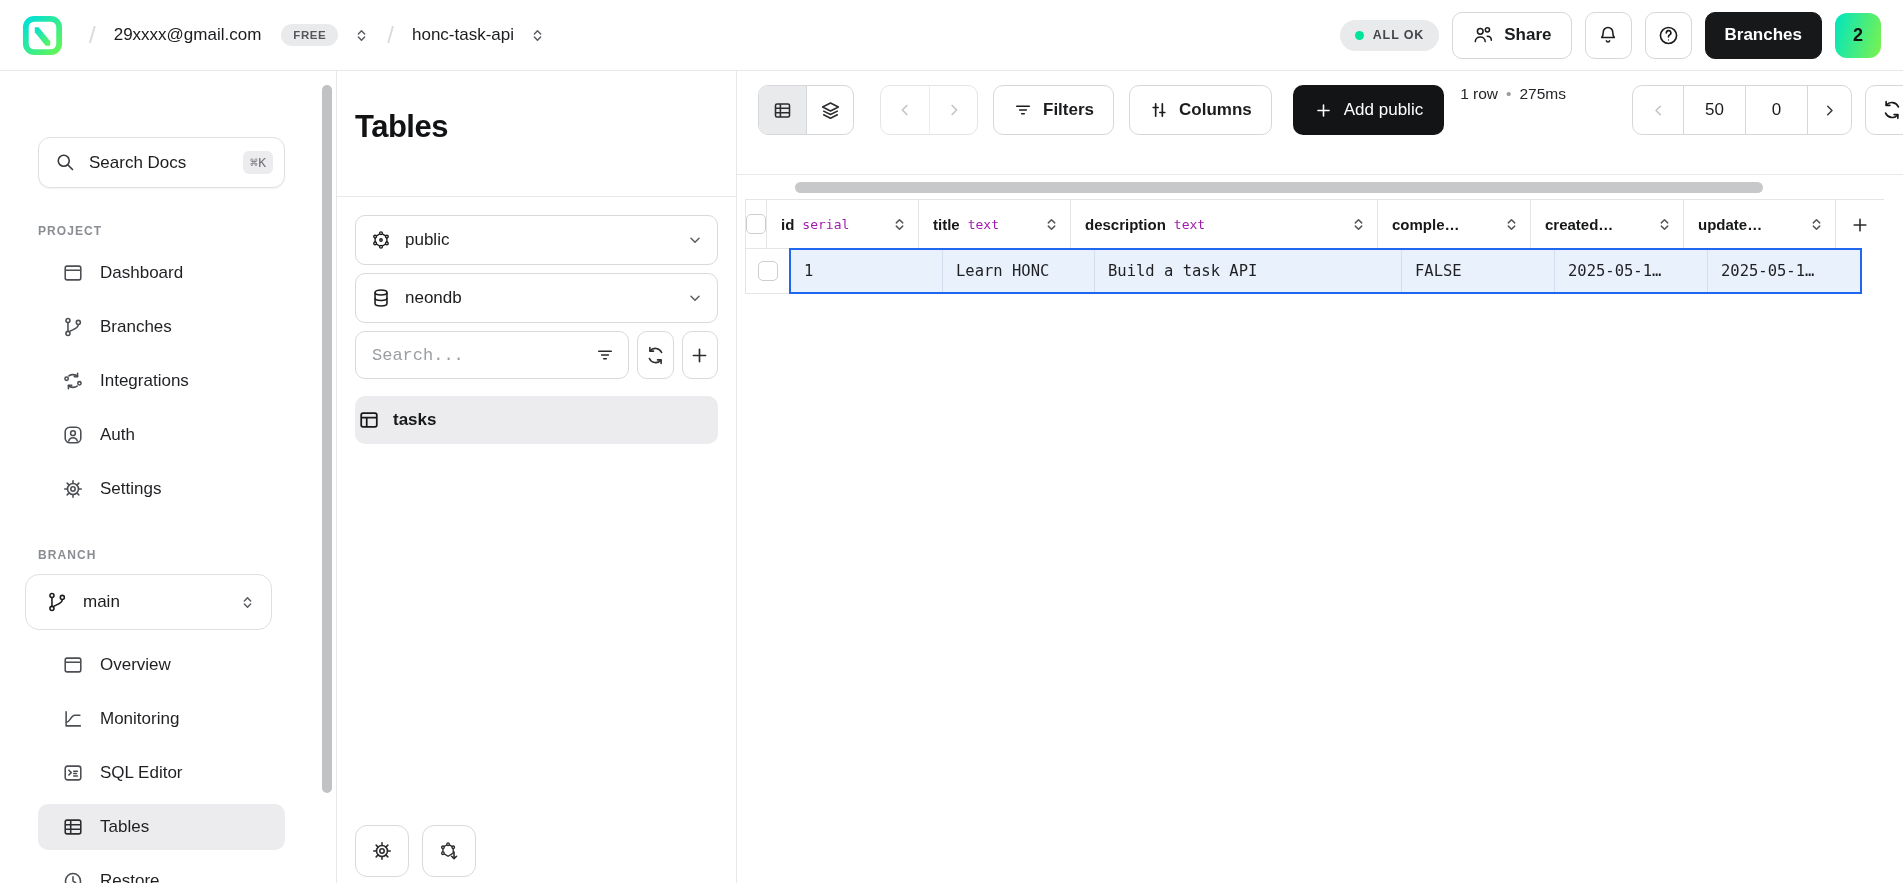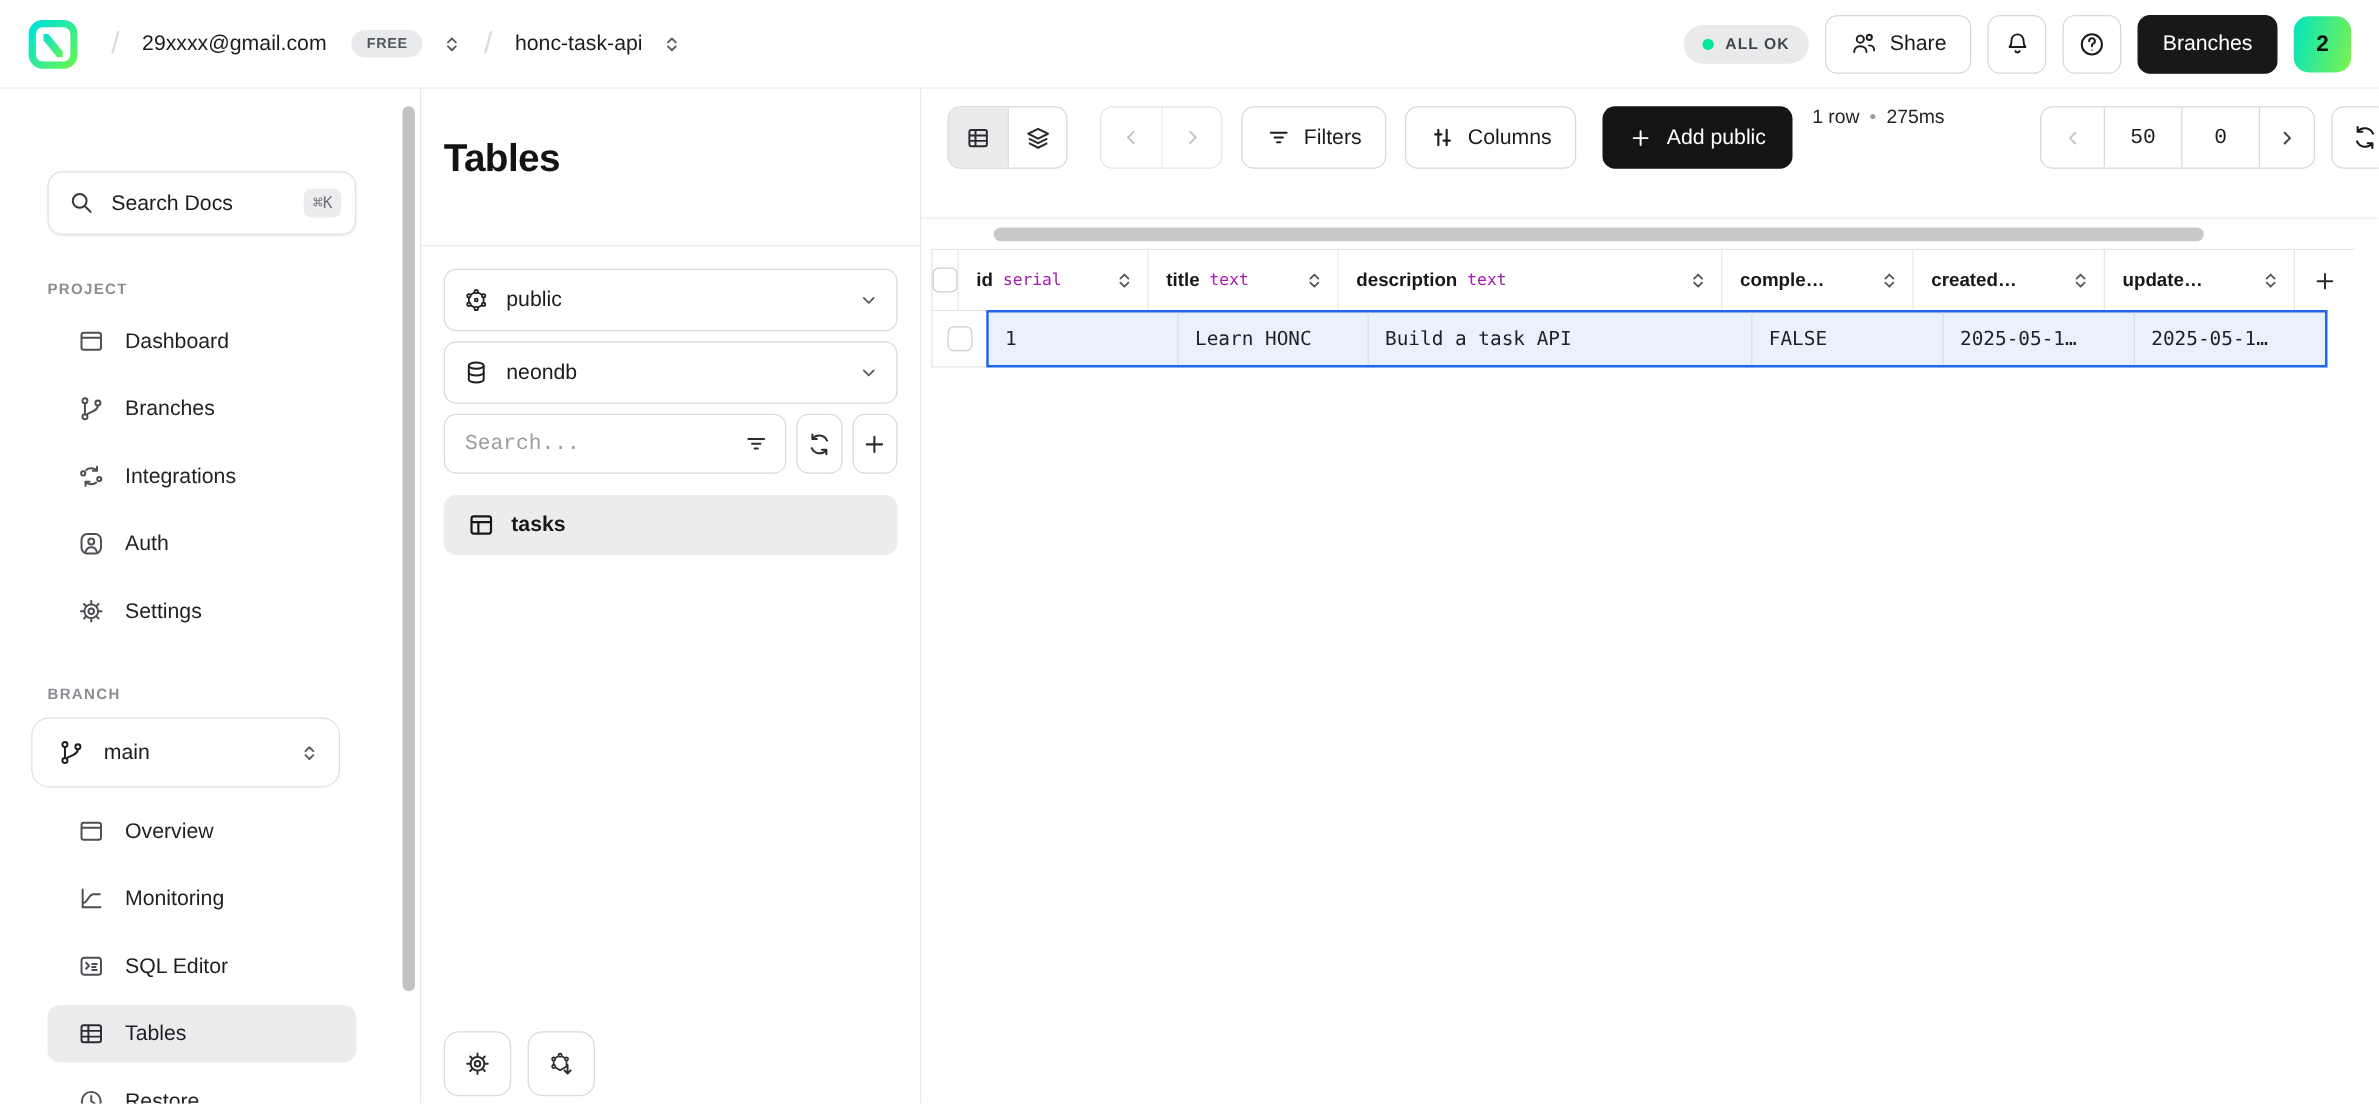--- a/index.html
+++ b/index.html
@@ -12,21 +12,21 @@
   .logo{width:41px;height:41px;margin-right:8px;cursor:pointer}
   .crumb-sep{color:#d9dadc;font-size:24px;font-weight:300;padding:0 8px;user-select:none}
   .crumb{font-size:17px;font-weight:500;color:#1b1c1e;cursor:pointer}
   .pill{background:#e9eaeb;border-radius:12px;padding:5px 12px;font-size:11.5px;font-weight:700;letter-spacing:.05em;color:#54575c;margin-left:10px}
   .updown{color:#595c61;margin-left:6px;cursor:pointer}
   .right-cluster{margin-left:auto;display:flex;align-items:center;gap:13px}
   .status-pill{display:flex;align-items:center;gap:9px;background:#e9eaeb;border-radius:16px;height:31px;padding:0 15px;
     font-size:12.5px;font-weight:700;letter-spacing:.07em;color:#43464b;cursor:pointer}
   .status-dot{width:9px;height:9px;border-radius:50%;background:#00e599}
   .btn{display:inline-flex;align-items:center;gap:10px;height:47px;padding:0 19px;border:1px solid #d6d7da;border-radius:10px;
-    background:#fff;font-size:17px;font-weight:400;color:#1b1c1e;cursor:pointer;font-family:inherit}
+    background:#fff;font-size:17px;font-weight:700;color:#1b1c1e;cursor:pointer;font-family:inherit}
   .icon-btn{width:47px;justify-content:center;padding:0}
   .btn-dark{background:#17181a;color:#fff;border:1px solid #17181a}
   .credits{width:46px;height:45px;border-radius:12px;background:linear-gradient(105deg,#00e5c0 0%,#7df24c 100%);
     display:flex;align-items:center;justify-content:center;font-size:18px;font-weight:600;color:#101113;cursor:pointer}
 
   
   .content{display:flex;height:812px}
 
   
   .sidebar{width:337px;flex-shrink:0;position:relative;border-right:1px solid #e7e8ea;padding-top:66px;background:#fff;overflow:hidden}
@@ -53,21 +53,21 @@
   .select{height:50px;border:1px solid #d8d9dc;border-radius:10px;display:flex;align-items:center;padding:0 14px;gap:13px;
     font-size:17px;color:#1b1c1e;cursor:pointer;background:#fff}
   .select .updown{margin-left:auto}
   .search-row{display:flex;gap:8px}
   .search-box{flex:1;height:48px;border:1px solid #d8d9dc;border-radius:10px;display:flex;align-items:center;padding:0 13px 0 16px;gap:8px;background:#fff}
   .search-box input{border:none;outline:none;flex:1;min-width:0;font-size:17px;color:#737373;font-family:Liberation Mono, monospace;background:transparent}
   .search-box input::placeholder{color:#9a9da2}
   .sq-btn{width:49px;height:48px;border:1px solid #d8d9dc;border-radius:10px;background:#fff;display:flex;align-items:center;
     justify-content:center;cursor:pointer;color:#2a2c2f}
   .table-item{margin:17px 18px 0;height:48px;background:#ececee;border-radius:10px;display:flex;align-items:center;gap:13px;
-    padding:0 19px;font-size:17px;font-weight:700;color:#17181a;cursor:pointer}
+    padding:0 3px;font-size:17px;font-weight:700;color:#17181a;cursor:pointer}
   .mp-bottom{margin-top:auto;padding:0 18px 6px;display:flex;gap:13px}
   .mp-bottom .sq-btn{width:54px;height:52px;border-radius:12px}
 
   
   .main{flex:1;min-width:0;display:flex;flex-direction:column;background:#fff}
   .toolbar{height:104px;border-bottom:1px solid #e8e9ea;display:flex;align-items:flex-start;padding:14px 0 0 21px;flex-shrink:0}
   .seg{display:flex;border:1px solid #d6d7da;border-radius:10px;overflow:hidden;height:50px;background:#fff}
   .seg-cell{width:47px;display:flex;align-items:center;justify-content:center;cursor:pointer;color:#2a2c2f}
   .seg-cell.active{background:#e9eaeb}
   .seg-cell + .seg-cell{border-left:1px solid #d6d7da}
@@ -76,21 +76,21 @@
   .nav-cell + .nav-cell{border-left:1px solid #ececee}
   .tb-btn{margin-left:15px;height:50px}
   .add-record{margin-left:21px;height:50px;border-radius:10px;background:#131416;border:none;color:#fff;font-size:17px;font-weight:500;
     padding:0 21px;display:inline-flex;gap:11px;align-items:center;cursor:pointer;font-family:inherit}
   .stats{margin-left:16px;font-size:15.5px;color:#232528;display:flex;gap:8px;align-items:center;white-space:nowrap}
   .stats .sep{color:#9a9da1}
   .pager{display:flex;height:50px;border:1px solid #d6d7da;border-radius:10px;overflow:hidden;margin-left:auto;background:#fff}
   .pager-cell{display:flex;align-items:center;justify-content:center;cursor:pointer}
   .pager-cell + .pager-cell{border-left:1px solid #d6d7da}
   .pg-prev{width:50px;color:#c3c4c7}
-  .pg-num{width:62px;font-family:Liberation Mono, monospace;font-size:17px;color:#1b1c1e}
+  .pg-num{width:62px;font-family:Liberation Sans, sans-serif;font-size:17px;color:#1b1c1e}
   .pg-next{width:44px;color:#3b3e42}
   .refresh-btn{margin-left:13px;margin-right:-16px;width:54px;height:50px;border:1px solid #d6d7da;border-radius:10px;background:#fff;
     display:flex;align-items:center;justify-content:center;color:#17181a;cursor:pointer;flex-shrink:0}
 
   
   .grid-zone{padding:0 0 0 8px;position:relative}
   .hscroll{height:24px;position:relative}
   .hthumb{position:absolute;left:50px;top:7px;width:968px;height:11px;border-radius:6px;background:#c7c8ca;cursor:pointer}
   .tblhead{display:flex}
   .th{height:50px;display:flex;align-items:center;padding:0 10px 0 14px;border-top:1px solid #e4e5e7;

